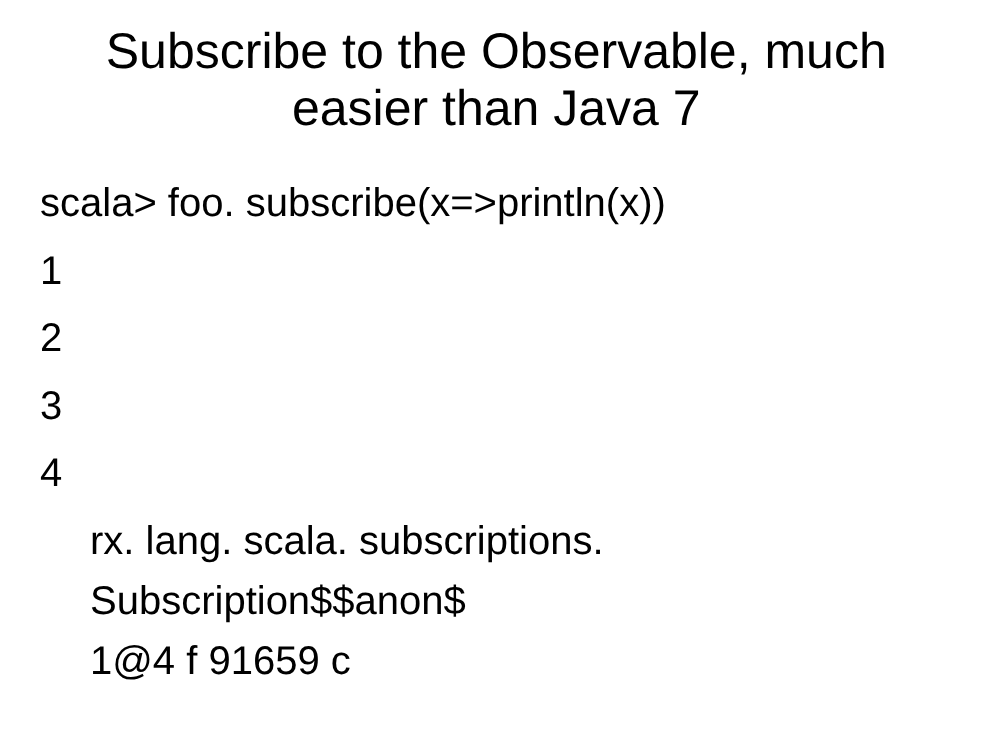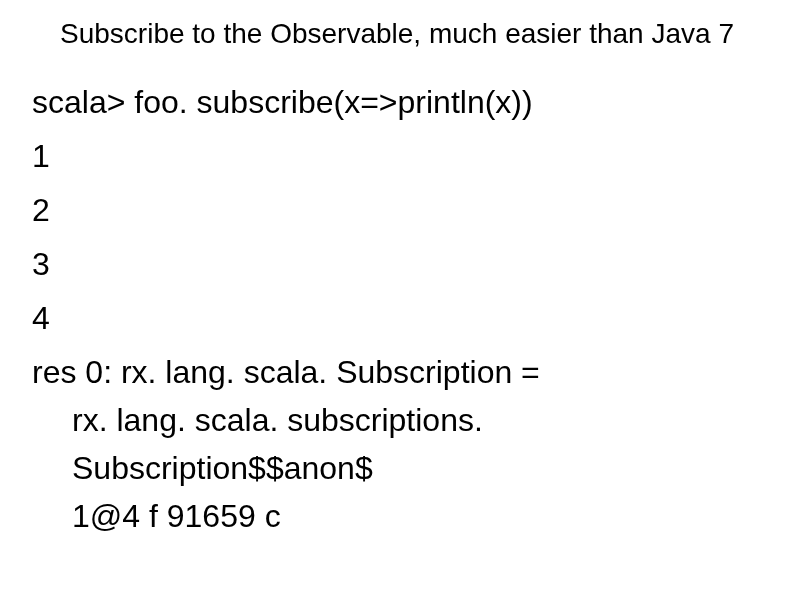--- a/index.html
+++ b/index.html
@@ -9,21 +9,21 @@
     }
     body {
       width: 794px;
       height: 595px;
       background: #ffffff;
       font-family: Arial, Helvetica, sans-serif;
       color: #000000;
       padding: 18px 30px;
     }
     .title {
-      font-size: 28px;
+      font-size: 40px;
       font-weight: normal;
       text-align: center;
       line-height: 1.15;
       margin-bottom: 28px;
       padding: 0 20px;
     }
     .content {
       font-size: 32px;
       line-height: 1.5;
       padding-left: 2px;
@@ -46,17 +46,16 @@
 
 <h1 class="title">Subscribe to the Observable, much easier than Java 7</h1>
 
 <div class="content">
   <div class="code-line">scala&gt; foo. subscribe(x=&gt;println(x))</div>
   <div class="output-line">1</div>
   <div class="output-line">2</div>
   <div class="output-line">3</div>
   <div class="output-line">4</div>
   <div class="result-block">
-    <div>res 0: rx. lang. scala. Subscription =</div>
     <div class="result-indent">rx. lang. scala. subscriptions. Subscription$$anon$</div>
     <div class="result-indent">1@4 f 91659 c</div>
   </div>
 </div>
 
 </body></html>

